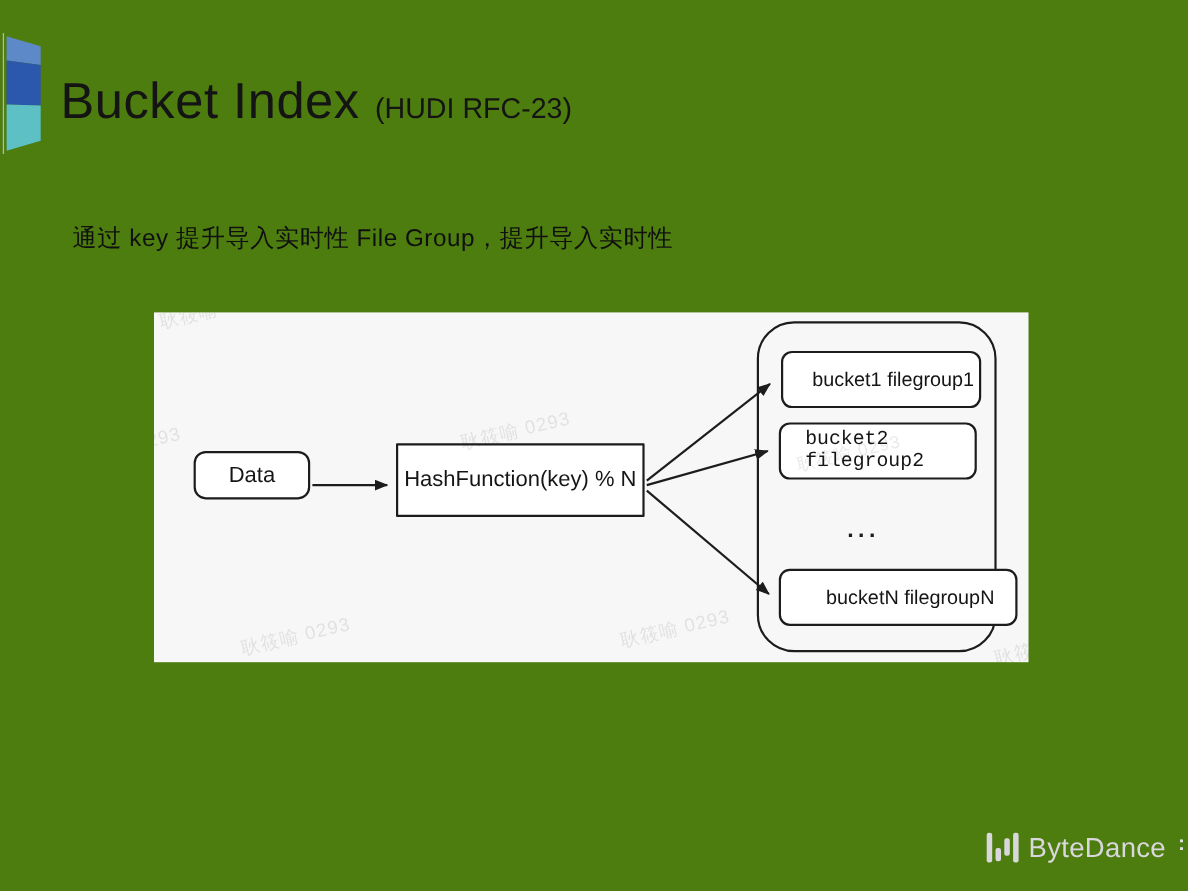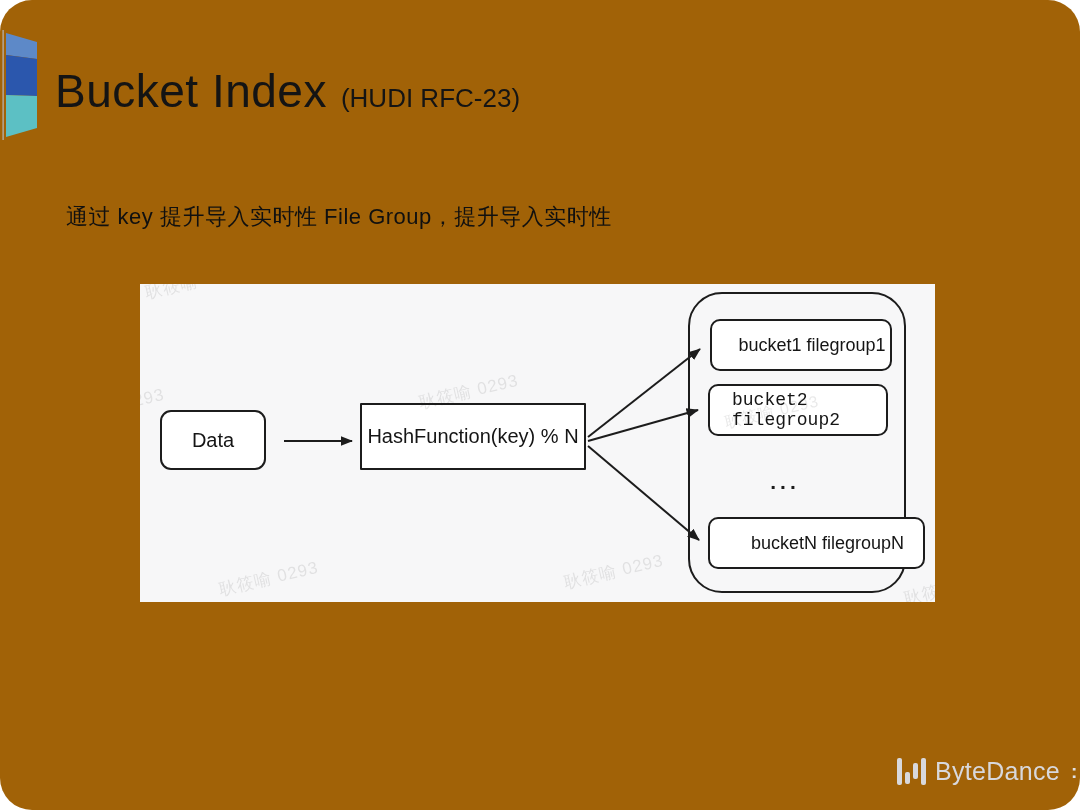--- a/index.html
+++ b/index.html
@@ -1,50 +1,50 @@
 <!DOCTYPE html>
 <html><head>
 <meta charset="utf-8">
 <style>
   html,body{margin:0;padding:0;background:#ffffff;}
   #slide{
-    position:relative;width:1080px;height:810px;background:#a16207;overflow:hidden;
-    font-family:"Liberation Sans","DejaVu Sans",sans-serif;color:#151515;border-radius:32px;
+    position:relative;width:1080px;height:810px;background:#4d7c0f;overflow:hidden;
+    font-family:"Liberation Sans","DejaVu Sans",sans-serif;color:#151515;
   }
   
   .accent{position:absolute;left:2px;top:30px;width:36px;height:110px;}
   .title-row{position:absolute;left:55px;top:64px;display:flex;align-items:baseline;gap:14px;white-space:nowrap;}
   .title-main{font-size:46px;font-weight:400;letter-spacing:0.5px;color:#141414;}
   .title-suffix{font-size:26px;font-weight:400;color:#141414;}
   .subtitle{position:absolute;left:66px;top:202px;font-size:22px;color:#101010;letter-spacing:0.5px;white-space:nowrap;}
   
   .diagram{position:absolute;left:140px;top:284px;width:795px;height:318px;background:#f7f7f8;overflow:hidden;}
   .dbox{position:absolute;background:#ffffff;border:2px solid #1c1c1c;display:flex;align-items:center;justify-content:center;box-sizing:border-box;z-index:2;}
-  .data-box{left:20px;top:126px;width:106px;height:60px;border-radius:11px;font-size:20px;}
+  .data-box{left:36px;top:126px;width:106px;height:44px;border-radius:11px;font-size:20px;}
   .hash-box{left:220px;top:119px;width:226px;height:67px;border-radius:1px;font-size:20px;}
   .group-box{left:548px;top:8px;width:218px;height:301px;border:2px solid #1c1c1c;border-radius:34px;position:absolute;box-sizing:border-box;background:transparent;z-index:1;}
   .bucket{border-radius:10px;font-size:18px;padding-left:22px;}
   .bucket1{left:570px;top:35px;width:182px;height:52px;}
   .bucket2{left:568px;top:100px;width:180px;height:52px;font-family:Liberation Mono, monospace;}
   .bucketN{left:568px;top:233px;width:217px;height:52px;}
   .dots{position:absolute;left:600px;top:185px;width:90px;height:26px;display:flex;align-items:center;justify-content:center;
         font-size:21px;font-weight:700;letter-spacing:4px;color:#1c1c1c;z-index:2;}
   .arrows{position:absolute;left:0;top:0;z-index:3;pointer-events:none;}
   
   .wm{position:absolute;font-size:17px;letter-spacing:1px;color:rgba(40,40,40,0.10);
       transform:rotate(-13deg);white-space:nowrap;z-index:5;}
   .wm-top{left:4px;top:-14px;}
   .wm-left{left:-76px;top:110px;}
   .wm-hash{left:278px;top:96px;}
   .wm-b2{left:584px;top:118px;font-size:16px;}
   .wm-bl{left:78px;top:283px;}
   .wm-bm{left:423px;top:276px;}
   .wm-br{left:763px;top:292px;}
   
-  .brand{position:absolute;left:897px;top:757px;display:flex;align-items:center;gap:9px;}
+  .brand{position:absolute;left:897px;top:757px;display:flex;gap:9px;}
   .brand-bars{display:flex;align-items:flex-start;gap:3px;height:27px;}
   .brand-bars i{display:block;width:5px;border-radius:2px;background:#d8d8dc;}
   .b1{height:27px;margin-top:0;}
   .b2{height:12px;margin-top:14px;}
   .b3{height:16px;margin-top:5px;}
   .b4{height:27px;margin-top:0;}
   .brand-name{font-size:25px;font-weight:500;color:#d8d8dc;letter-spacing:0.3px;}
   .brand-mark{font-size:19px;font-weight:700;color:#e0e0e4;margin-left:2px;}
 </style>
 </head>

